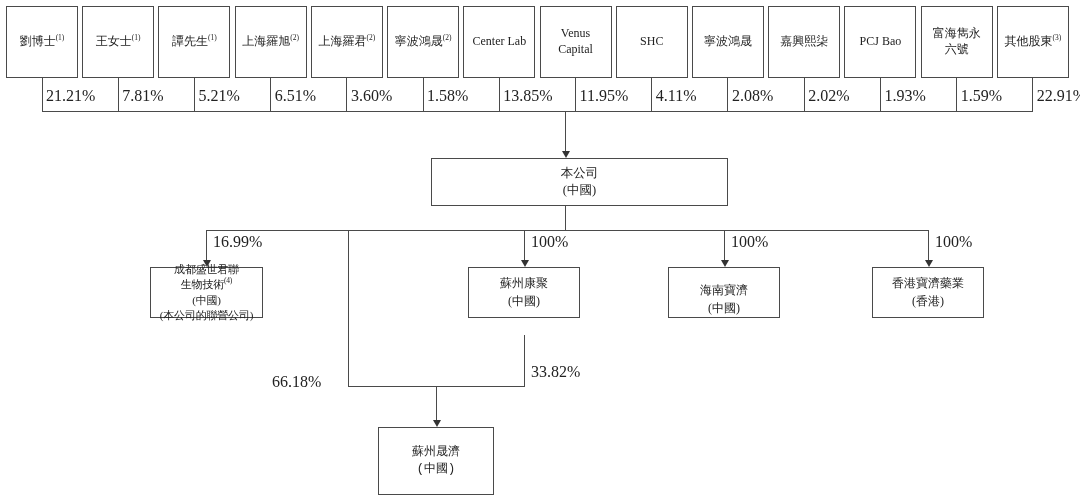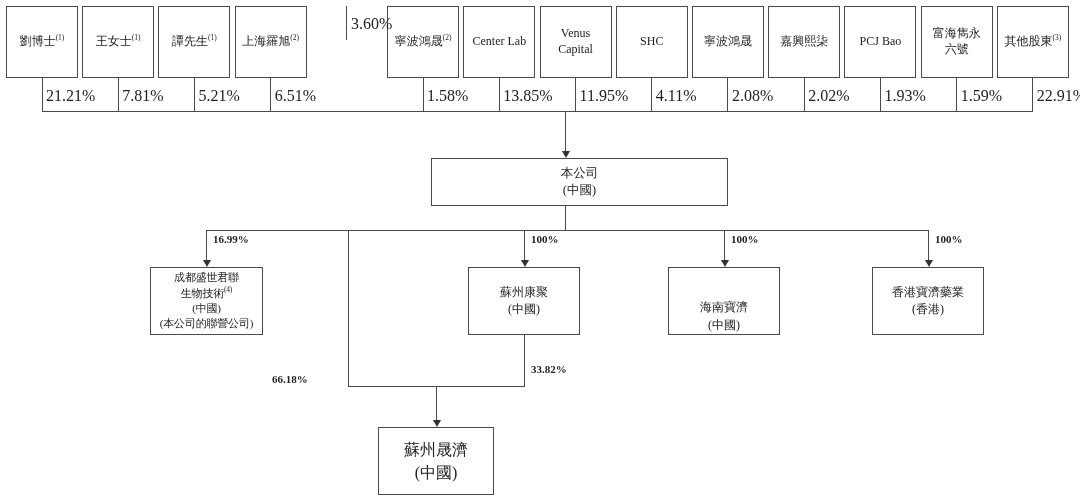--- a/index.html
+++ b/index.html
@@ -28,30 +28,30 @@
     position:absolute;left:calc(50% + 4px);top:9px;font-size:16px;white-space:nowrap;
   }
   
   .hline{position:absolute;height:1px;background:#4a4a4a;}
   .vabs{position:absolute;width:1px;background:#4a4a4a;}
   .arrow{
     position:absolute;width:0;height:0;
     border-left:4px solid transparent;border-right:4px solid transparent;
     border-top:7px solid #333;
   }
-  .edge-pct{position:absolute;font-size:11px;white-space:nowrap;font-weight:bold;}
+  .edge-pct{position:absolute;font-size:16px;white-space:nowrap;}
   .company-box{
     position:absolute;left:431px;top:158px;width:297px;height:48px;
     font-size:12.5px;line-height:1.35;
   }
-  .sub-box{position:absolute;top:267px;height:68px;font-size:12px;line-height:1.45;}
+  .sub-box{position:absolute;top:267px;height:51px;font-size:12px;line-height:1.45;}
   .sub-box.small{font-size:11px;line-height:1.4;letter-spacing:-.2px;}
   .bottom-box{
     position:absolute;left:378px;top:427px;width:116px;height:68px;
-    font-size:16px;line-height:1.45;
+    font-size:12px;line-height:1.45;font-family:Liberation Mono, monospace;
   }
 </style>
 </head>
 <body>
 
 <div class="canvas">
 
   <div class="sh-row">
 
     <div class="sh-cell">
@@ -84,20 +84,23 @@
     <div class="sh-cell">
       <div class="box sh-box">
           <span class="bt"><span>上海羅旭</span><sup>(2)</sup></span>
         </div>
       <div class="conn">
           <i class="vline"></i>
           <span class="pct">6.51%</span>
         </div>
     </div>
     <div class="sh-cell">
+      <div class="box sh-box">
+          <span class="bt"><span>上海羅君</span><sup>(2)</sup></span>
+        </div>
       <div class="conn">
           <i class="vline"></i>
           <span class="pct">3.60%</span>
         </div>
     </div>
     <div class="sh-cell">
       <div class="box sh-box">
           <span class="bt"><span>寧波鴻晟</span><sup>(2)</sup></span>
         </div>
       <div class="conn">

